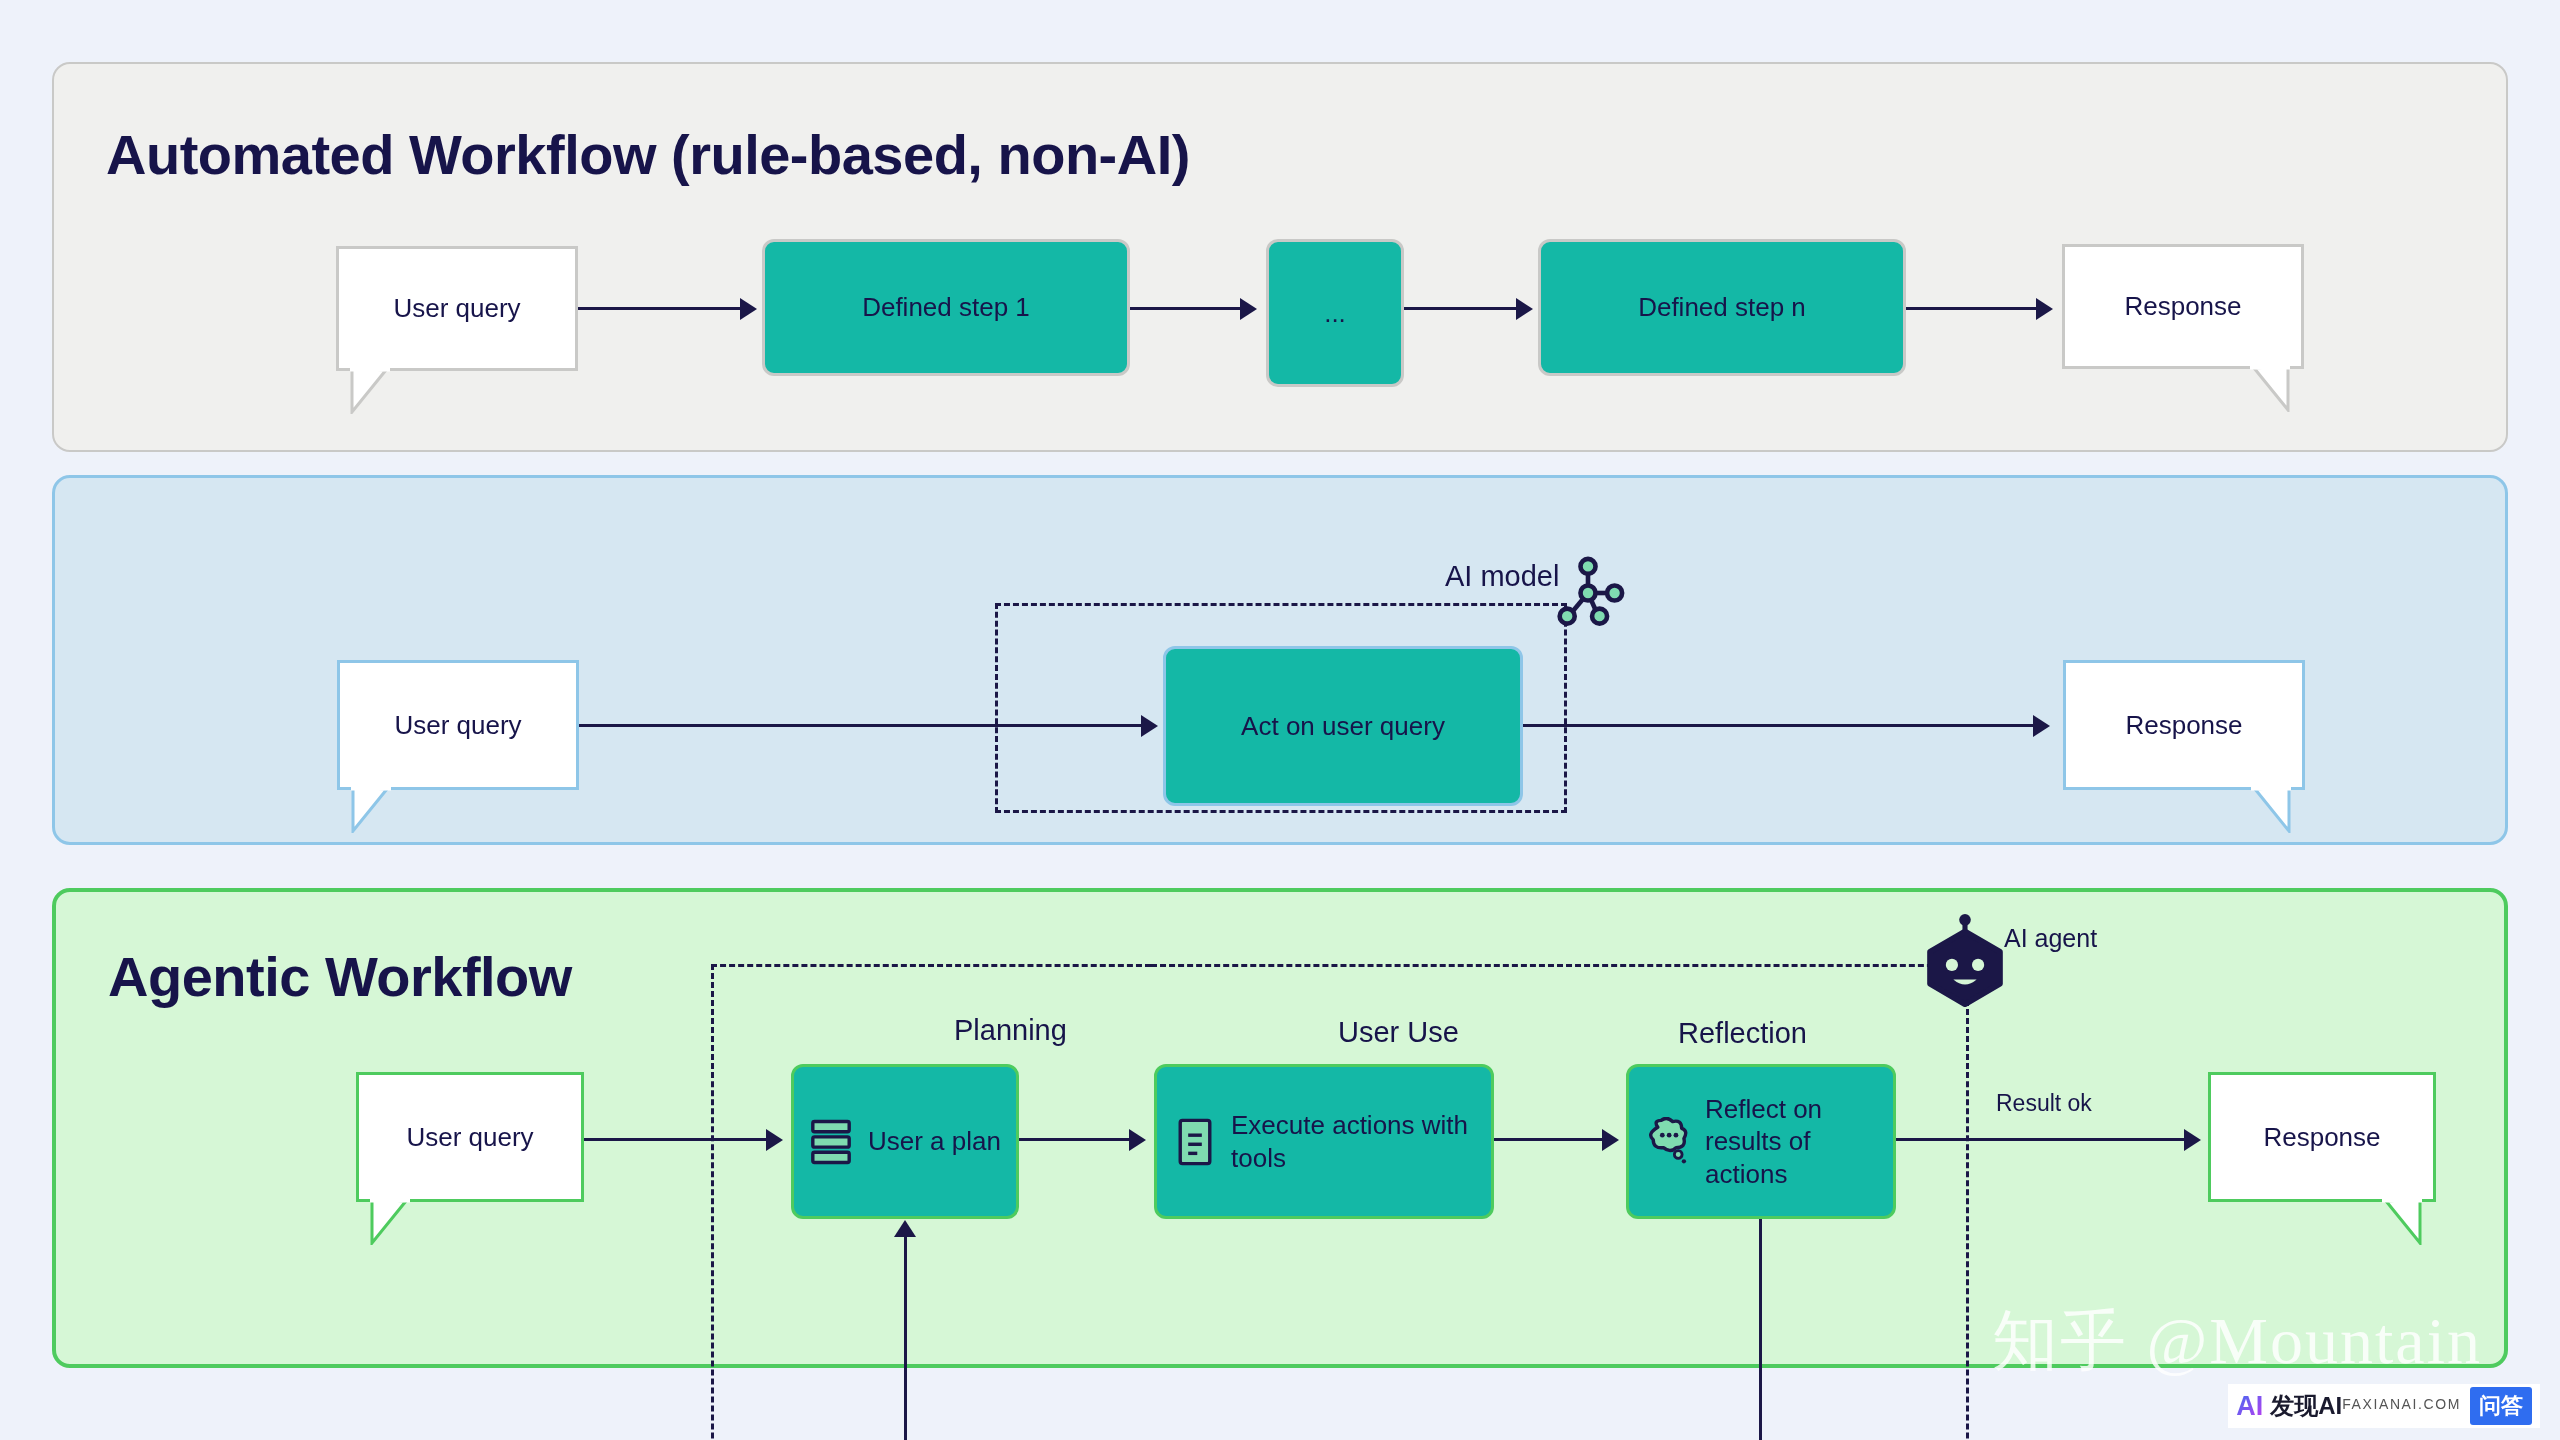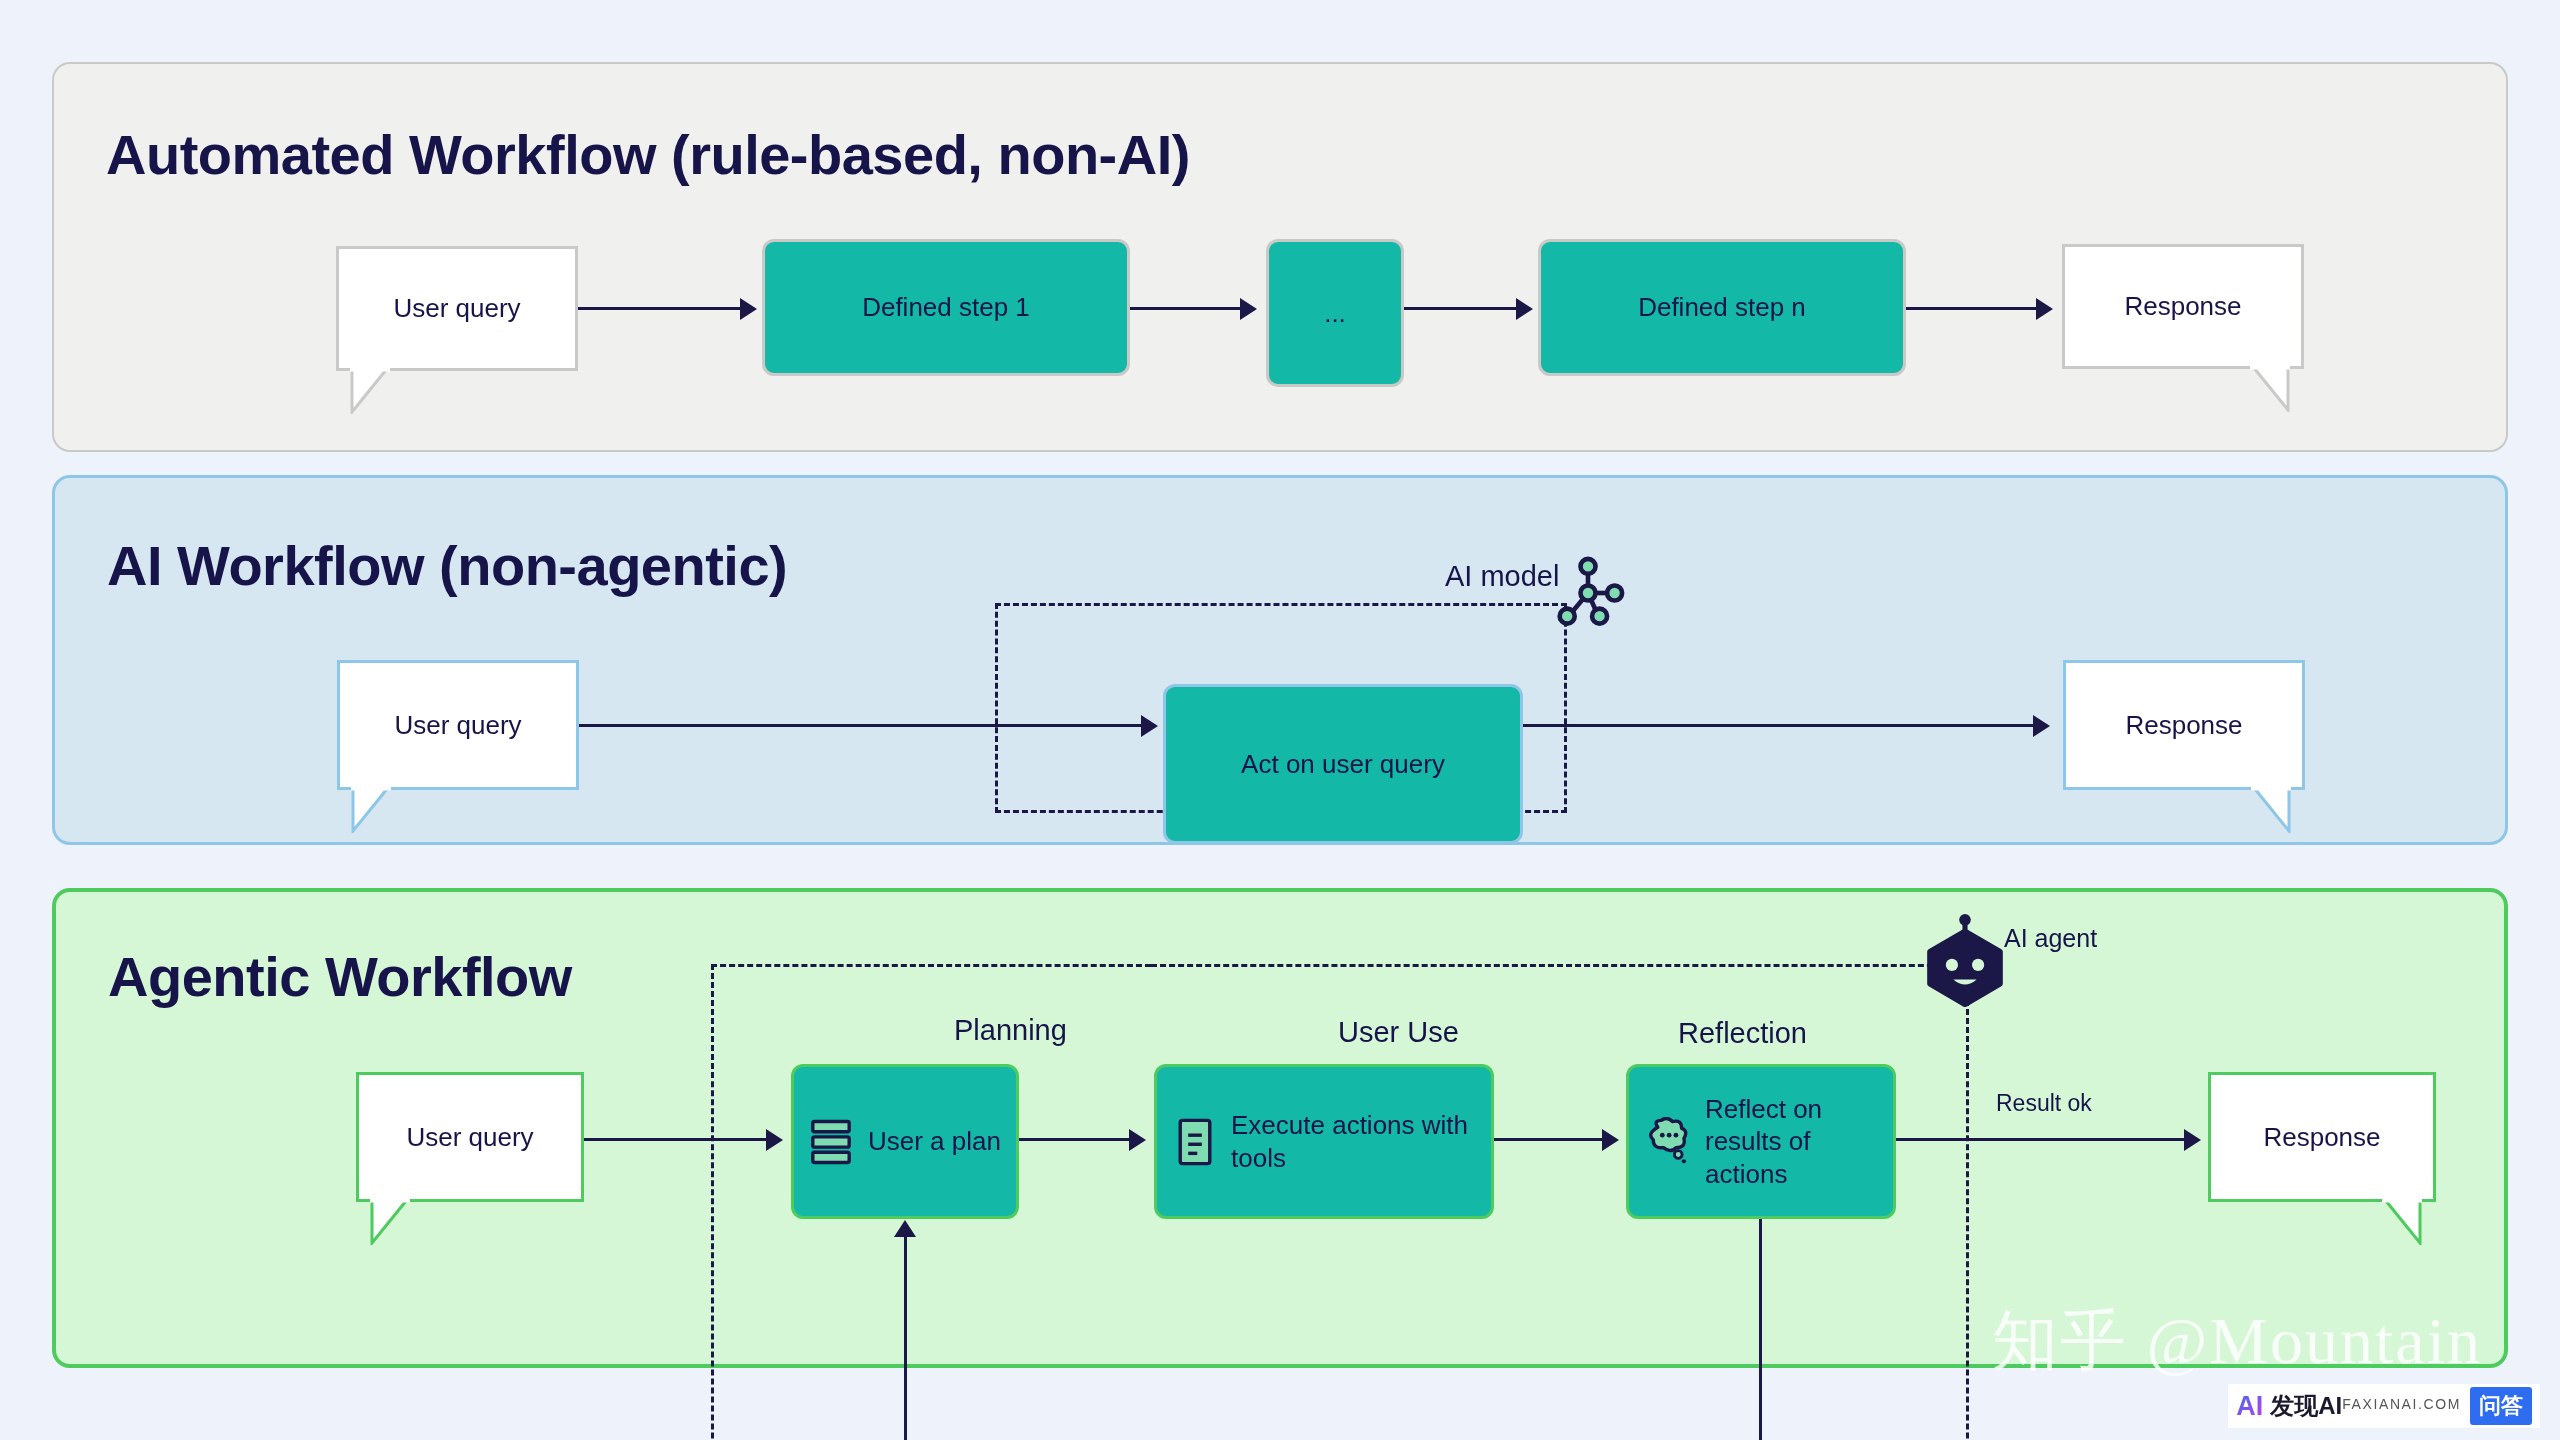--- a/index.html
+++ b/index.html
@@ -160,21 +160,20 @@
     <div class="bubble" style="left:2008px; top:180px; width:242px; height:125px;">
       <div class="body gray-b">Response</div>
       <svg class="tail" style="left:180px; top:122px;" viewBox="0 0 48 46">
         <path d="M46 0 L46 44 L12 2 Z" fill="#ffffff" stroke="#c9c9c7" stroke-width="3"></path>
         <line x1="8" y1="1" x2="48" y2="1" stroke="#ffffff" stroke-width="5"></line>
       </svg>
     </div>
   </div>
 
   <div class="panel" id="panel-ai">
-    <div class="panel-title" id="title-ai">AI Workflow (non-agentic)</div>
 
     <div class="dashed" style="left:940px; top:125px; width:572px; height:210px;"></div>
 
     <div class="small-label" style="left:1390px; top:82px;">AI model</div>
 
     <svg style="position:absolute; left:1496px; top:78px; width:74px; height:74px; z-index:7;" viewBox="0 0 64 64">
       <g stroke="#1b1747" stroke-width="4" fill="none">
         <line x1="32" y1="32" x2="32" y2="12"></line>
         <line x1="32" y1="32" x2="52" y2="32"></line>
         <line x1="32" y1="32" x2="17" y2="50"></line>
@@ -193,21 +192,21 @@
       <div class="body blue-b">User query</div>
       <svg class="tail" style="left:14px; top:127px;" viewBox="0 0 48 46">
         <path d="M2 0 L2 44 L36 2 Z" fill="#ffffff" stroke="#8ec6e8" stroke-width="3"></path>
         <line x1="0" y1="1" x2="40" y2="1" stroke="#ffffff" stroke-width="5"></line>
       </svg>
     </div>
 
     <div class="line hline" style="left:524px; top:246px; width:562px;"></div>
     <div class="arrowhead" style="left:1086px; top:237px;"></div>
 
-    <div class="node rounded blue-b" style="left:1108px; top:168px; width:360px; height:160px;margin-top:38px;">
+    <div class="node rounded blue-b" style="left:1108px; top:168px; width:360px; height:160px;">
       <span>Act on user query</span>
     </div>
 
     <div class="line hline" style="left:1468px; top:246px; width:510px;"></div>
     <div class="arrowhead" style="left:1978px; top:237px;"></div>
 
     <div class="bubble" style="left:2008px; top:182px; width:242px; height:130px;">
       <div class="body blue-b">Response</div>
       <svg class="tail" style="left:180px; top:127px;" viewBox="0 0 48 46">
         <path d="M46 0 L46 44 L12 2 Z" fill="#ffffff" stroke="#8ec6e8" stroke-width="3"></path>

